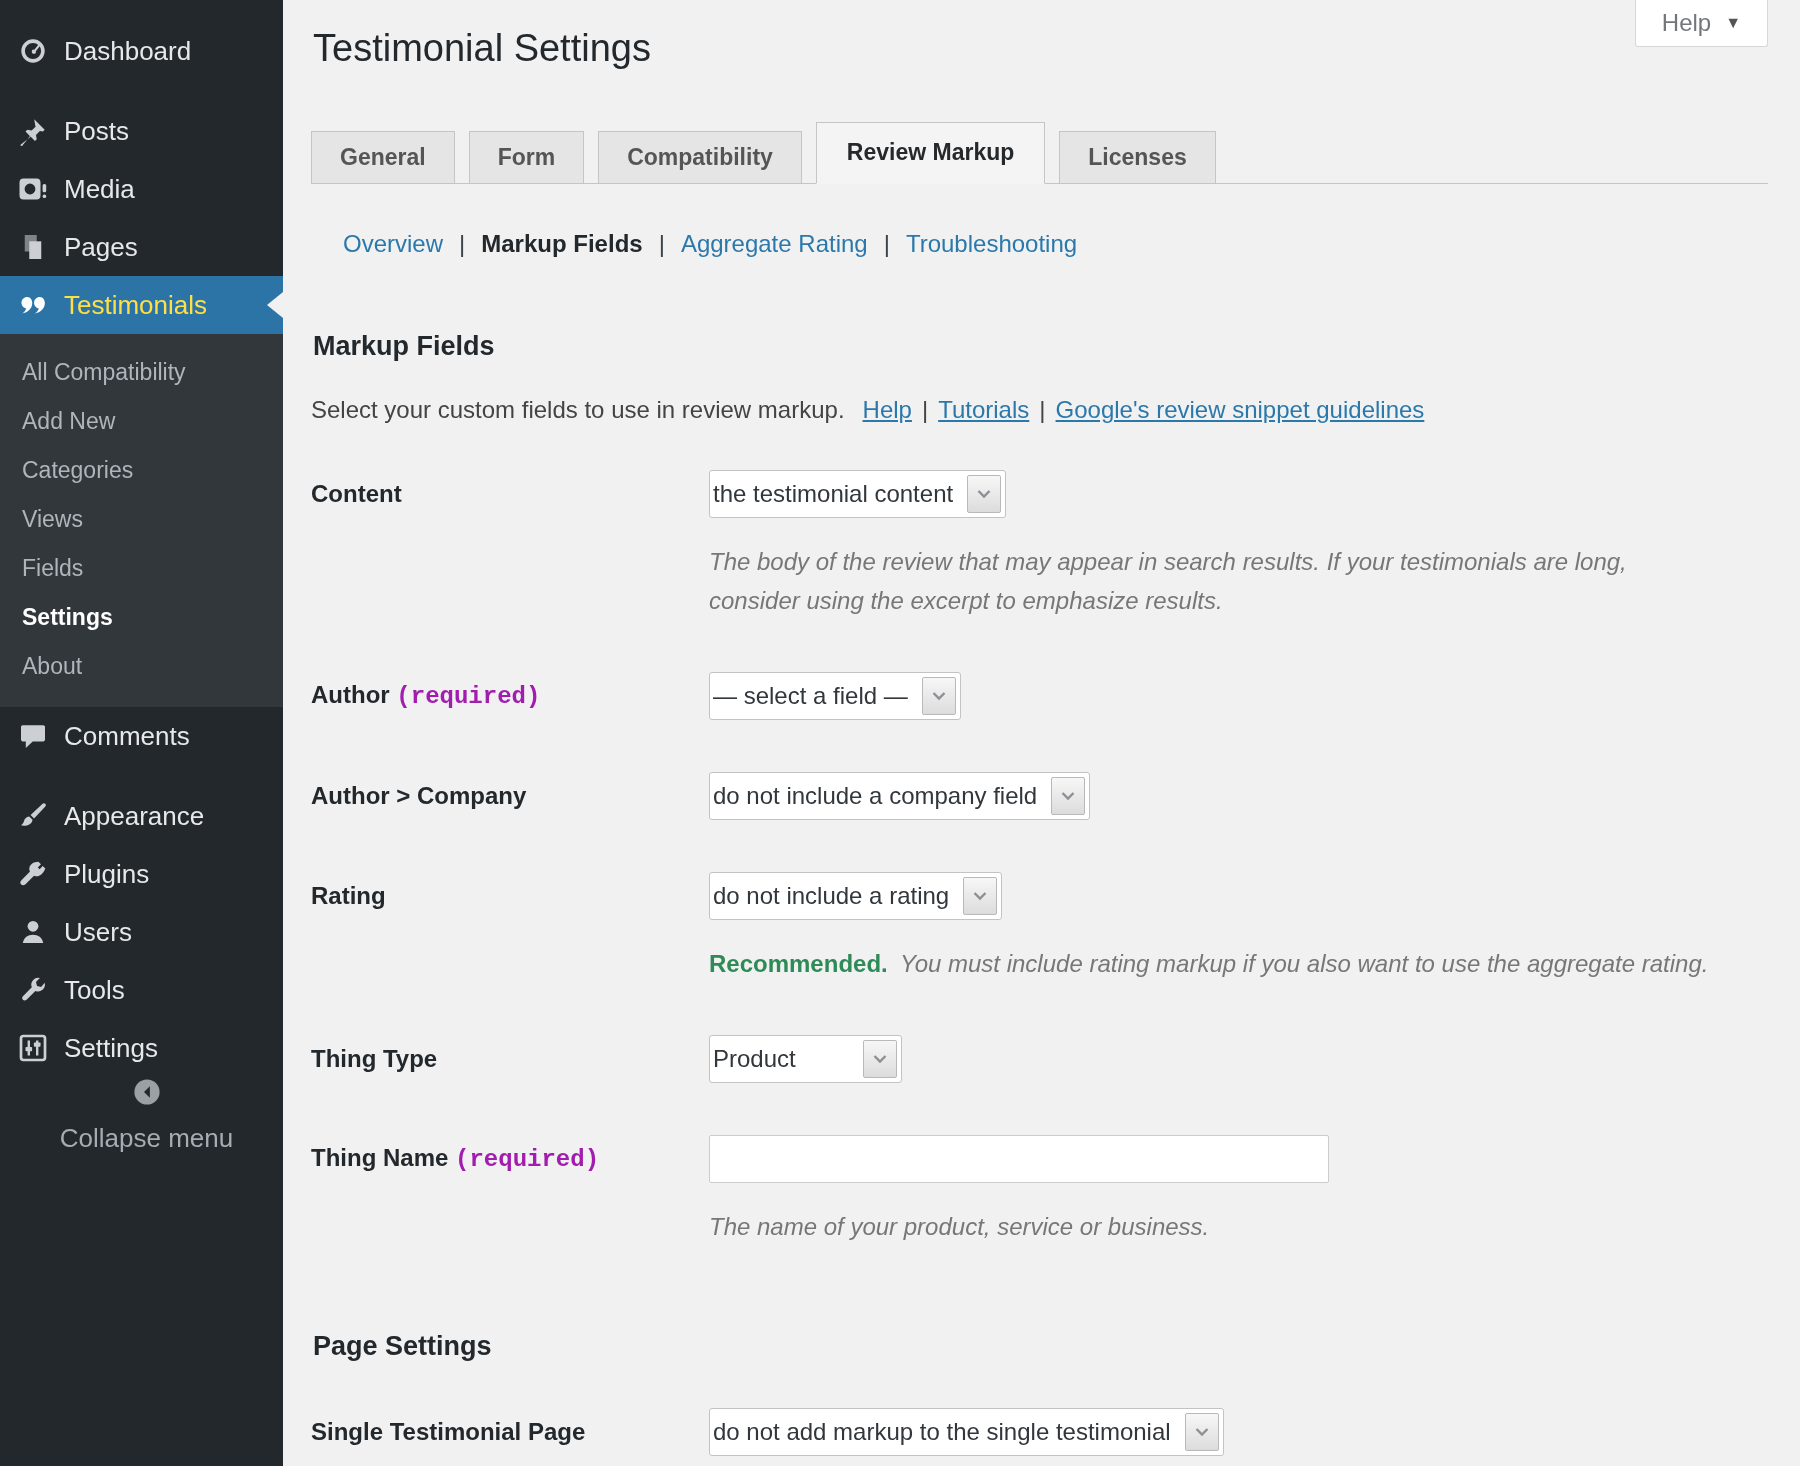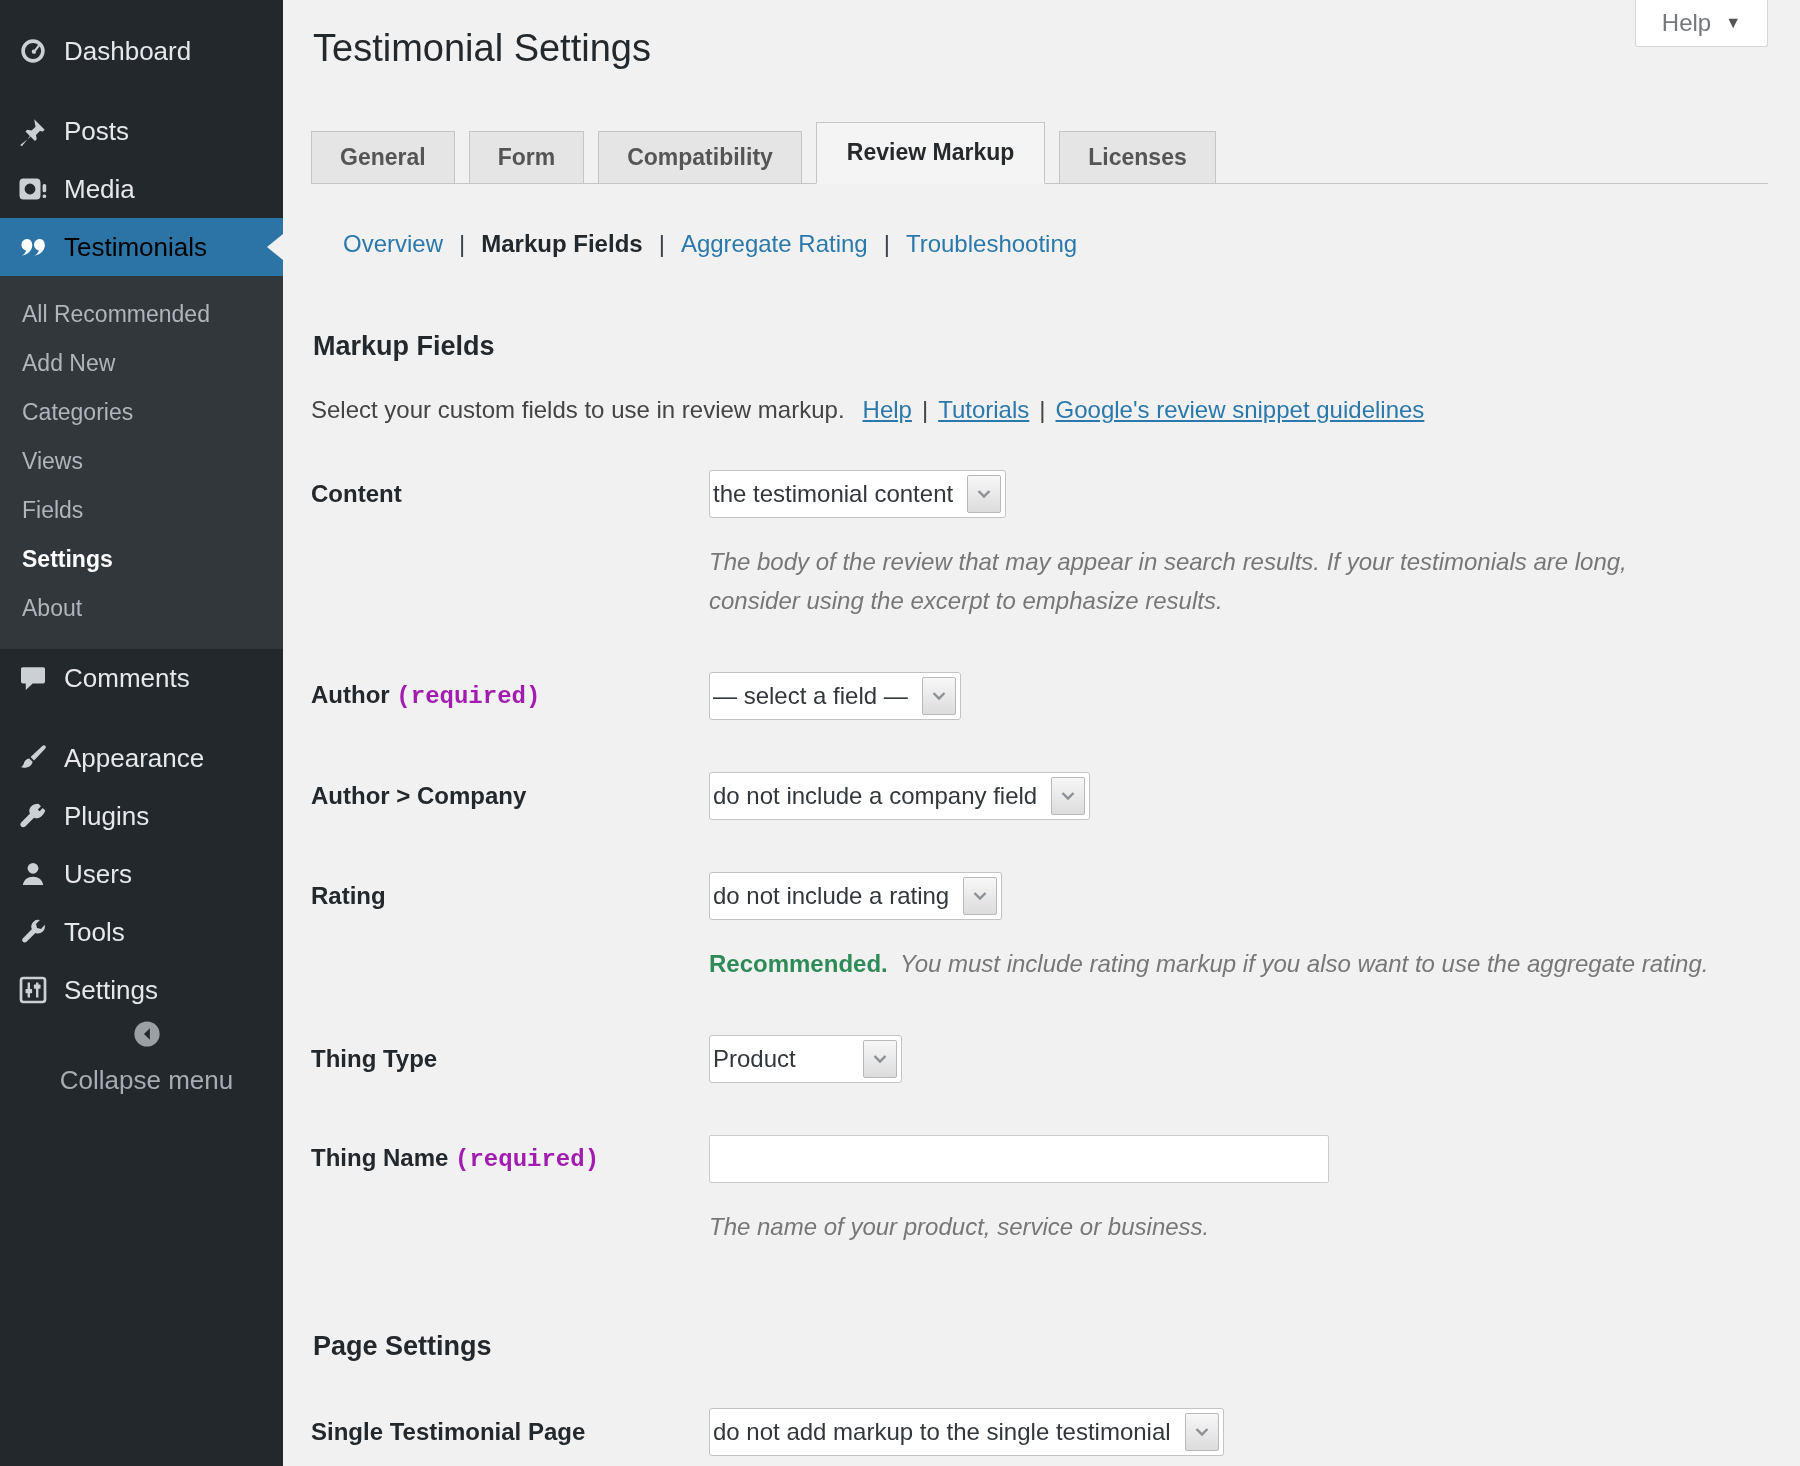--- a/index.html
+++ b/index.html
@@ -15,21 +15,21 @@
   
   .sidebar { width:283px; flex:none; background:#23282d; padding-top:22px; }
   .menu-item {
     height:58px; display:flex; align-items:center;
     padding:0 8px 0 18px; gap:16px;
     font-size:26px; color:#e6e8ea; position:relative; cursor:pointer;
   }
   .menu-icon { width:30px; height:30px; flex:none; color:#ccd0d5; display:flex; align-items:center; justify-content:center; }
   .menu-icon svg { width:30px; height:30px; fill:currentColor; }
   .menu-sep { height:22px; }
-  .menu-item.active { background:#2d74a6; color:#000000; }
+  .menu-item.active { background:#2d74a6; color:#fde047; }
   .menu-item.active .menu-icon { color:#fff; }
   .menu-item.active::after {
     content:""; position:absolute; right:0; top:50%; transform:translateY(-50%);
     width:0; height:0;
     border-top:13px solid transparent; border-bottom:13px solid transparent;
     border-right:16px solid #f1f1f1;
   }
   .menu-item.muted { color:#a7acb2;flex-direction:column; }
   .menu-item.muted .menu-icon { color:#9ba0a5; }
   .submenu { background:#32373c; padding:14px 0 16px; }
@@ -136,31 +136,40 @@
       <div class="menu-item">
         <span class="menu-icon">
           <svg viewBox="0 0 20 20">
             <path fill-rule="evenodd" d="M3.6 3h8.8A2.6 2.6 0 0115 5.6v8.8a2.6 2.6 0 01-2.6 2.6H3.6A2.6 2.6 0 011 14.4V5.6A2.6 2.6 0 013.6 3zm4.4 3.4a3.6 3.6 0 100 7.2 3.6 3.6 0 000-7.2z"></path>
             <rect x="16.4" y="6.6" width="2.4" height="5.6" rx="1"></rect>
             <rect x="16.4" y="13.6" width="2.4" height="2.4" rx="1"></rect>
           </svg>
         </span>
         <span class="menu-label">Media</span>
       </div>
+      <div class="menu-item">
+        <span class="menu-icon">
+          <svg viewBox="0 0 20 20">
+            <path d="M4.5 2h8v11h-8z" opacity=".55"></path>
+            <path d="M7.5 6.2h8V18h-8z"></path>
+          </svg>
+        </span>
+        <span class="menu-label">Pages</span>
+      </div>
       <div class="menu-item active">
         <span class="menu-icon">
           <svg viewBox="0 0 20 20">
             <path d="M6.2 4.6C4 4.6 2.3 6.3 2.3 8.5c0 1.9 1.4 3.5 3.2 3.8-.5 1.5-1.5 2.7-3 3.4 3.7-.3 6.9-3 7-6.8.1-2.4-1.3-4.3-3.3-4.3z"></path>
             <path d="M14.6 4.6c-2.2 0-3.9 1.7-3.9 3.9 0 1.9 1.4 3.5 3.2 3.8-.5 1.5-1.5 2.7-3 3.4 3.7-.3 6.9-3 7-6.8.1-2.4-1.3-4.3-3.3-4.3z"></path>
           </svg>
         </span>
         <span class="menu-label">Testimonials</span>
       </div>
       <div class="submenu">
-        <div class="submenu-item">All Recommended</div>
+        <div class="submenu-item">All Compatibility</div>
         <div class="submenu-item">Add New</div>
         <div class="submenu-item">Categories</div>
         <div class="submenu-item">Views</div>
         <div class="submenu-item">Fields</div>
         <div class="submenu-item current">Settings</div>
         <div class="submenu-item">About</div>
       </div>
       <div class="menu-item">
         <span class="menu-icon">
           <svg viewBox="0 0 20 20">

